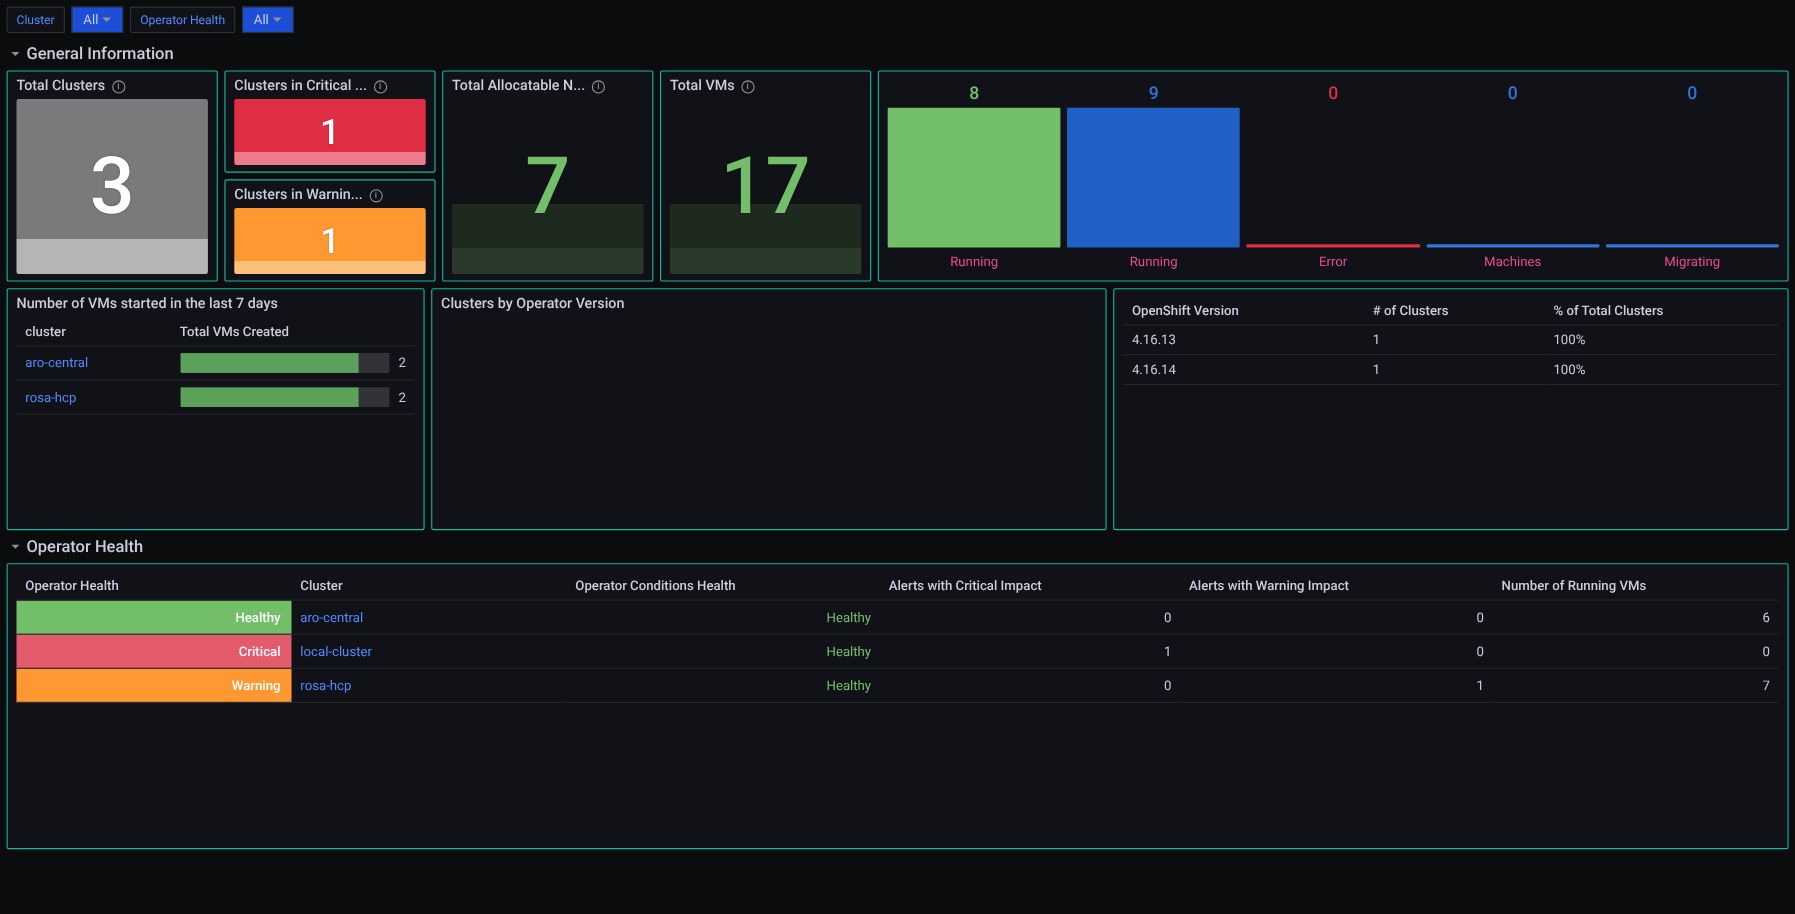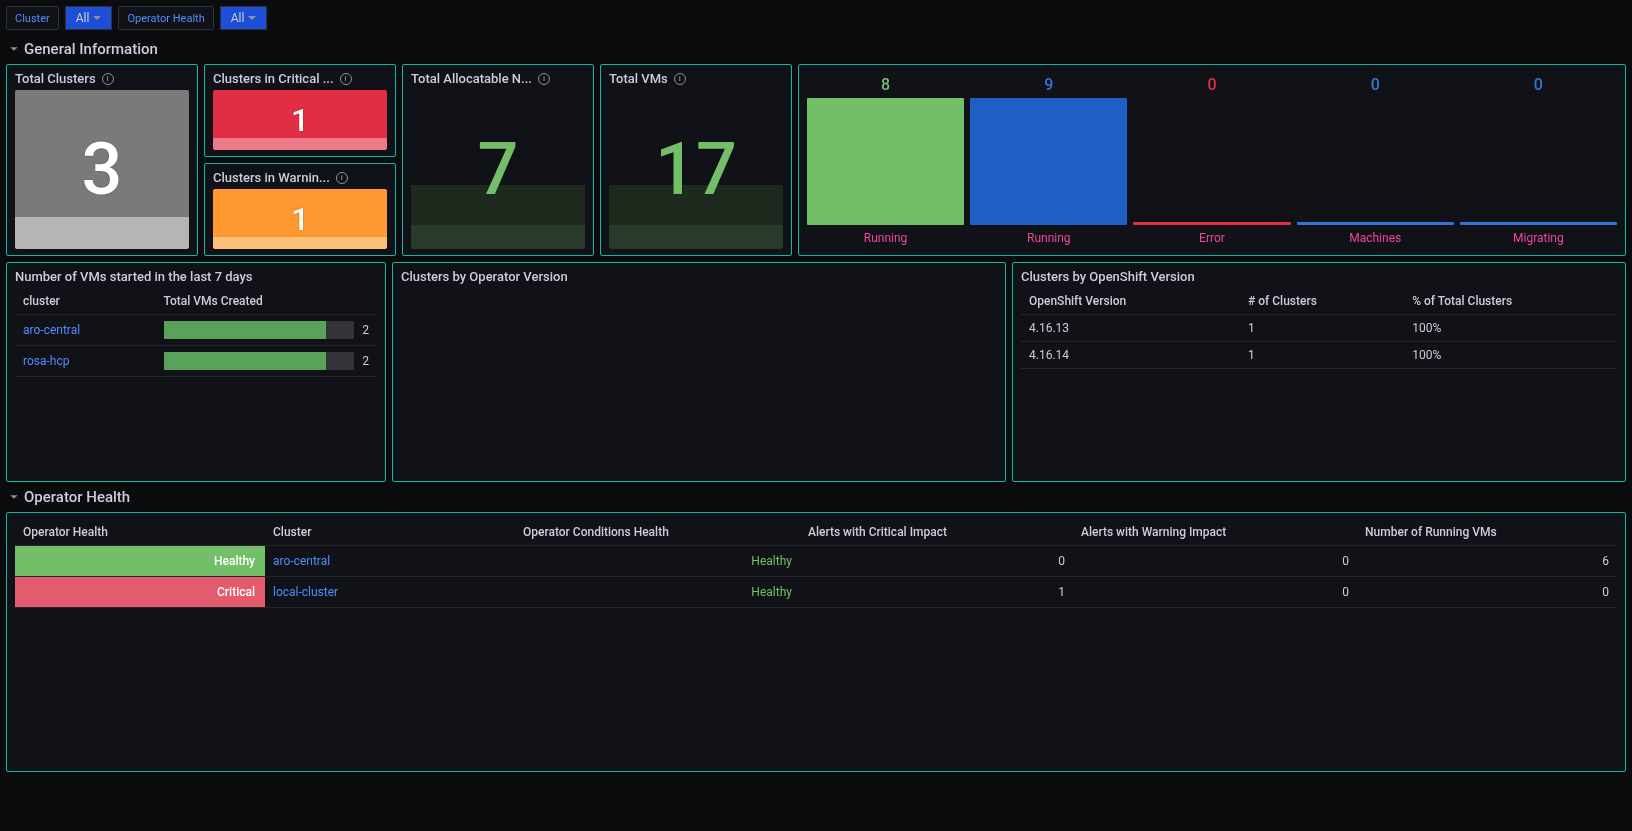--- a/index.html
+++ b/index.html
@@ -319,23 +319,20 @@
     </table>
   </div>
 
   <div class="panel">
     <div class="panel-title">
       <span>Clusters by Operator Version</span>
     </div>
   </div>
 
   <div class="panel">
-    <div class="panel-title">
-      <span>Clusters by OpenShift Version</span>
-    </div>
     <table>
       <thead>
           <tr>
         <th class="muted">OpenShift Version</th>
         <th class="muted right"># of Clusters</th>
         <th class="muted right" style="overflow:hidden;text-overflow:ellipsis;max-width:110px">% of Total Clusters</th>
       </tr>
         </thead>
       <tbody id="tb-os-version">
           <tr>
@@ -409,16 +406,34 @@
     <td>
               <div style="text-align:right">1</div>
             </td>
     <td>
               <div style="text-align:right">0</div>
             </td>
     <td>
               <div style="text-align:right">0</div>
             </td>
           </tr>
+          <tr>
+    <td style="background:#ff9830" class="badge-cell">Warning</td>
+    <td>
+              <div class="link" style="cursor:pointer;color:#4f8cff">rosa-hcp</div>
+            </td>
+    <td>
+              <div class="healthy-txt" style="text-align:right">Healthy</div>
+            </td>
+    <td>
+              <div style="text-align:right">0</div>
+            </td>
+    <td>
+              <div style="text-align:right">1</div>
+            </td>
+    <td>
+              <div style="text-align:right">7</div>
+            </td>
+          </tr>
         </tbody>
     </table>
   </div>
 </div>
 
 </body></html>

